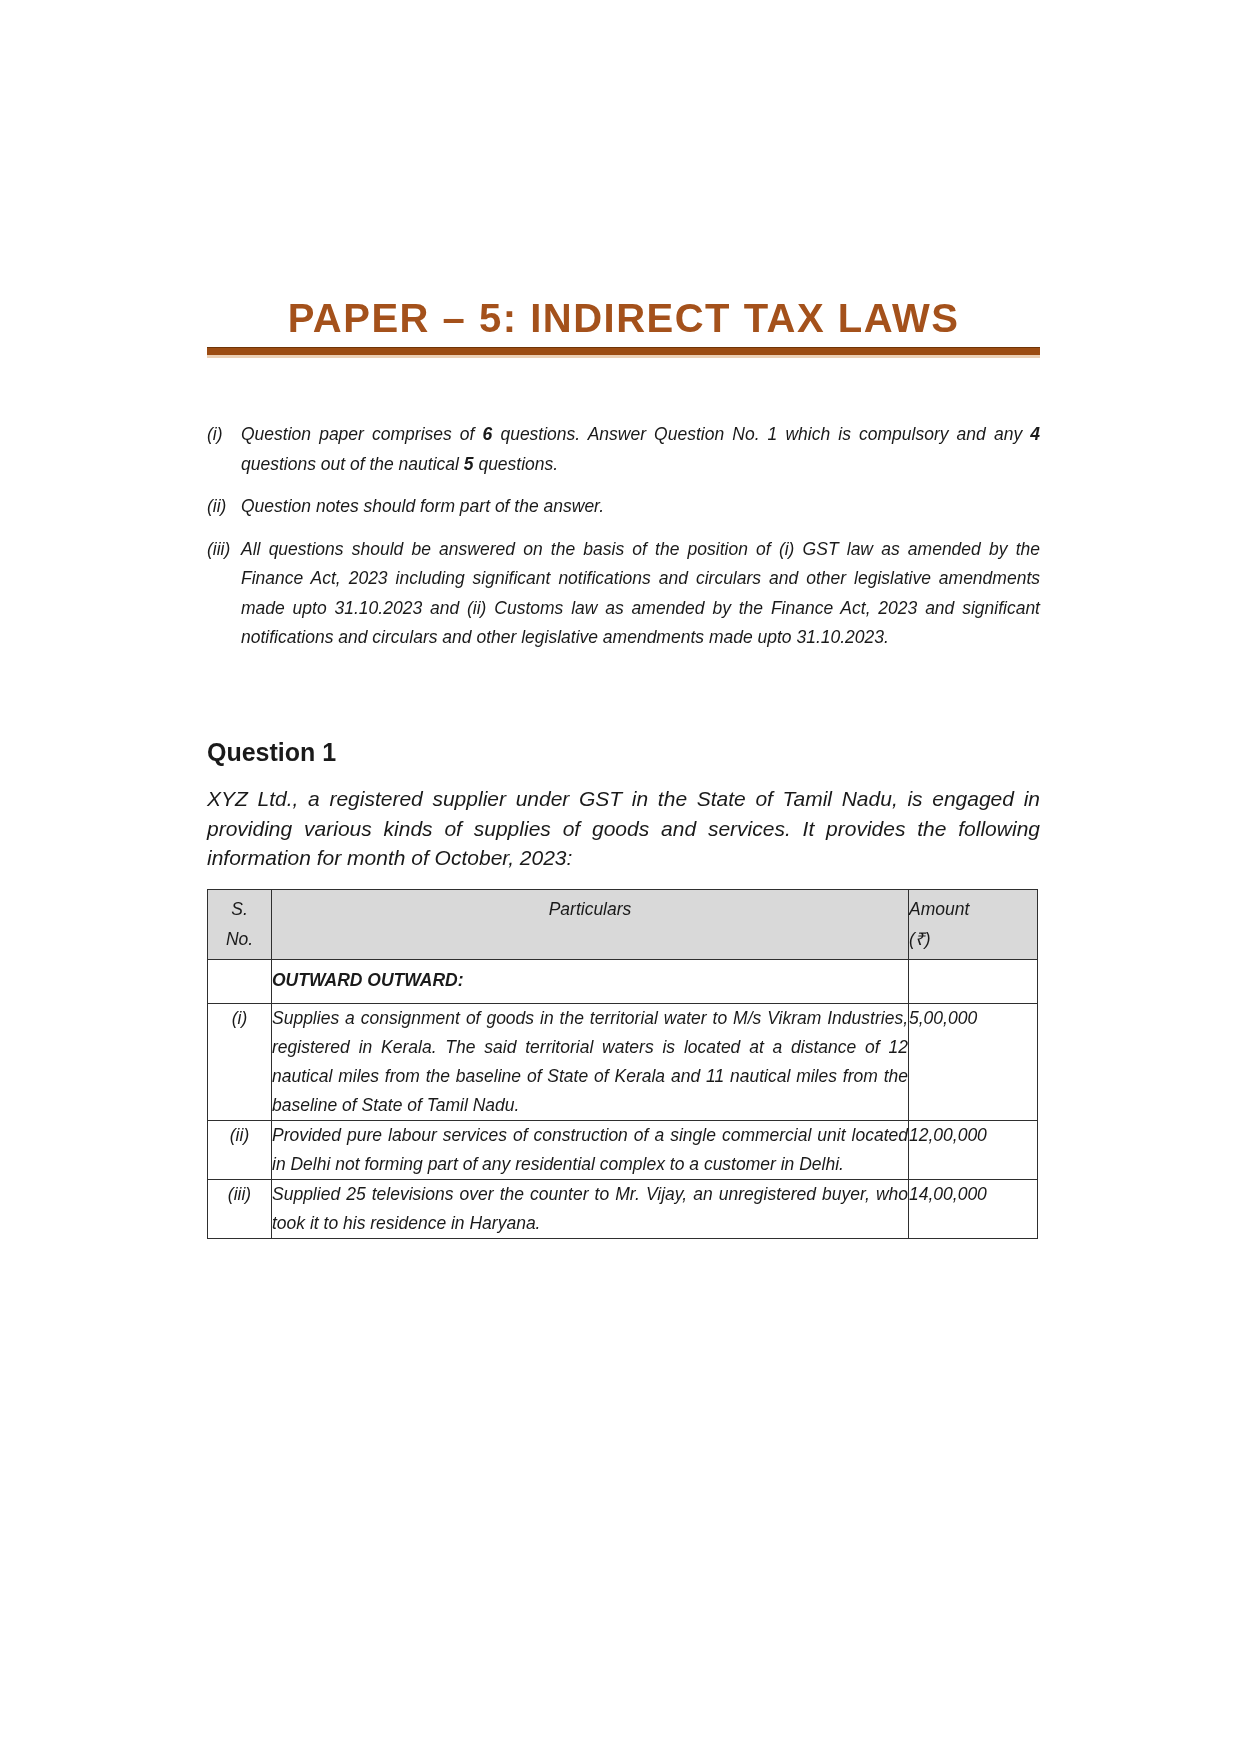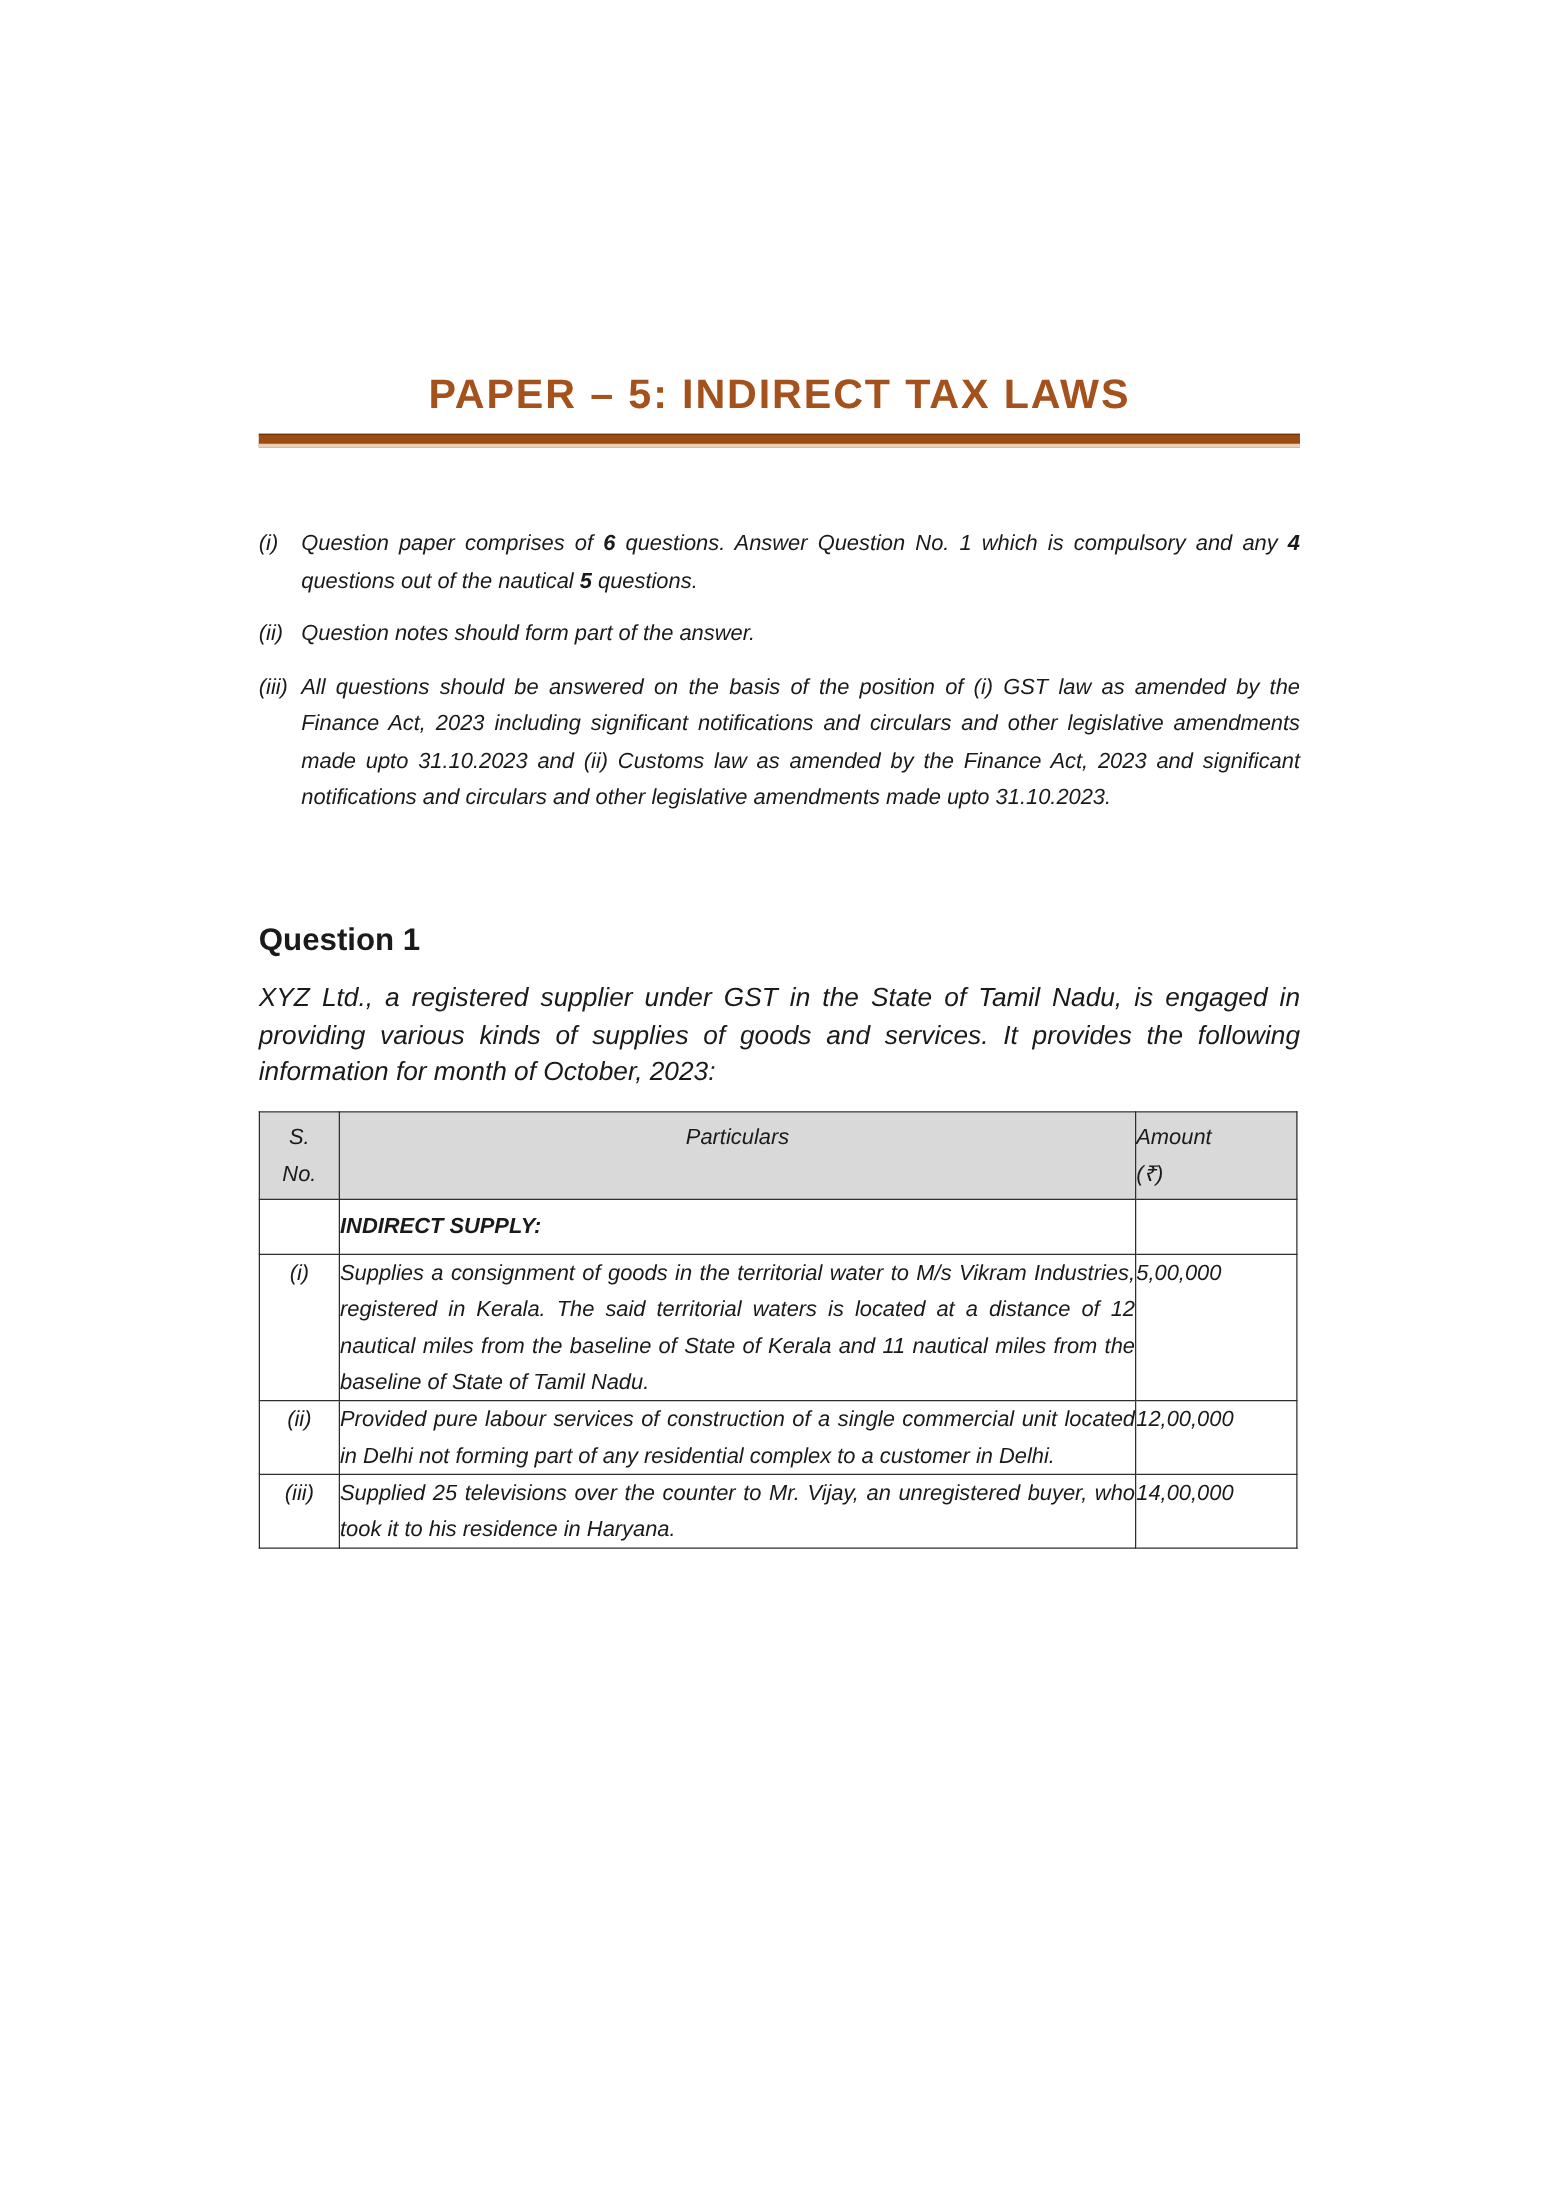--- a/index.html
+++ b/index.html
@@ -9,21 +9,21 @@
     background:#ffffff;
     font-family:"Liberation Sans",sans-serif;
     color:#1a1a1a;
     overflow:hidden;
   }
   
   .doc-title{
     position:absolute;left:207px;width:833px;top:296px;
     text-align:center;
     font-weight:bold;
-    font-size:33px;
+    font-size:40px;
     letter-spacing:1.5px;
     color:#a4511b;
     white-space:nowrap;
   }
   .title-rule{
     position:absolute;left:207px;width:833px;top:347px;
     height:7px;
     background:#9c4c12;
     border-top:1px solid #6e3408;
     border-bottom:3px solid #ecd0b5;
@@ -134,21 +134,21 @@
           <th class="h-part">Particulars</th>
           <th class="h-amt">
             <div>Amount</div>
             <div>(₹)</div>
           </th>
         </tr>
       </thead>
       <tbody>
         <tr>
           <td class="c-sno"></td>
-          <td class="c-part section-label">INDIRECT SUPPLY:</td>
+          <td class="c-part section-label">OUTWARD OUTWARD:</td>
           <td class="c-amt"></td>
         </tr>
         <tr>
           <td class="c-sno">(i)</td>
           <td class="c-part">Supplies a consignment of goods in the territorial water to M/s Vikram Industries, registered in Kerala. The said territorial waters is located at a distance of 12 nautical miles from the baseline of State of Kerala and 11 nautical miles from the baseline of State of Tamil Nadu.</td>
           <td class="c-amt">5,00,000</td>
         </tr>
         <tr>
           <td class="c-sno">(ii)</td>
           <td class="c-part">Provided pure labour services of construction of a single commercial unit located in Delhi not forming part of any residential complex to a customer in Delhi.</td>

